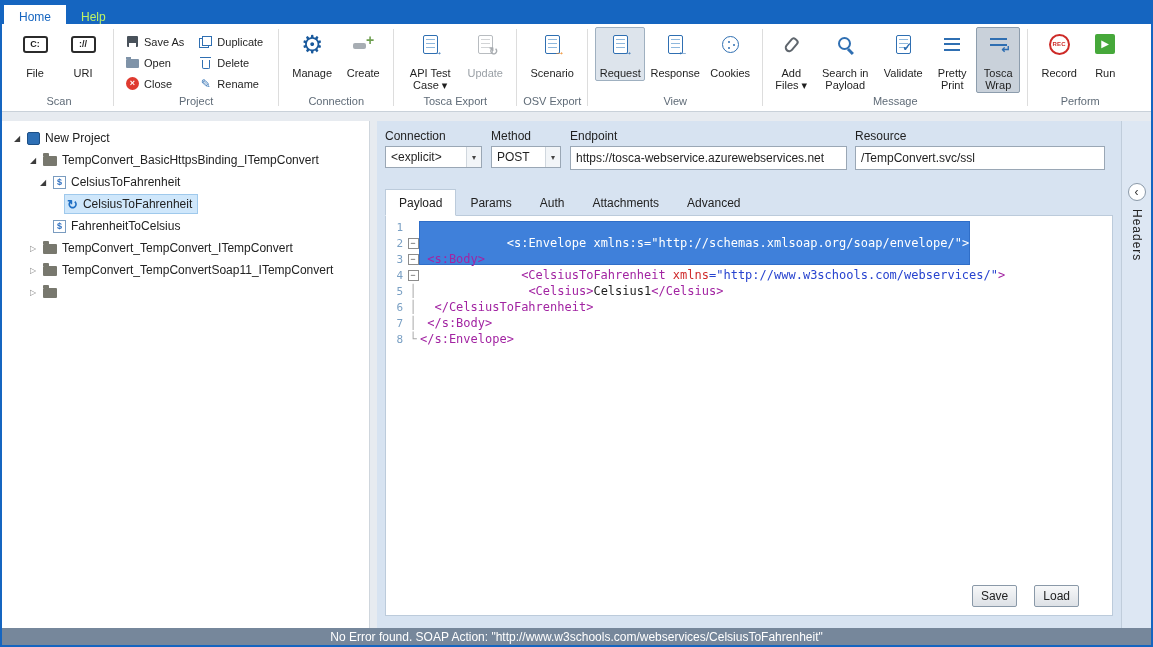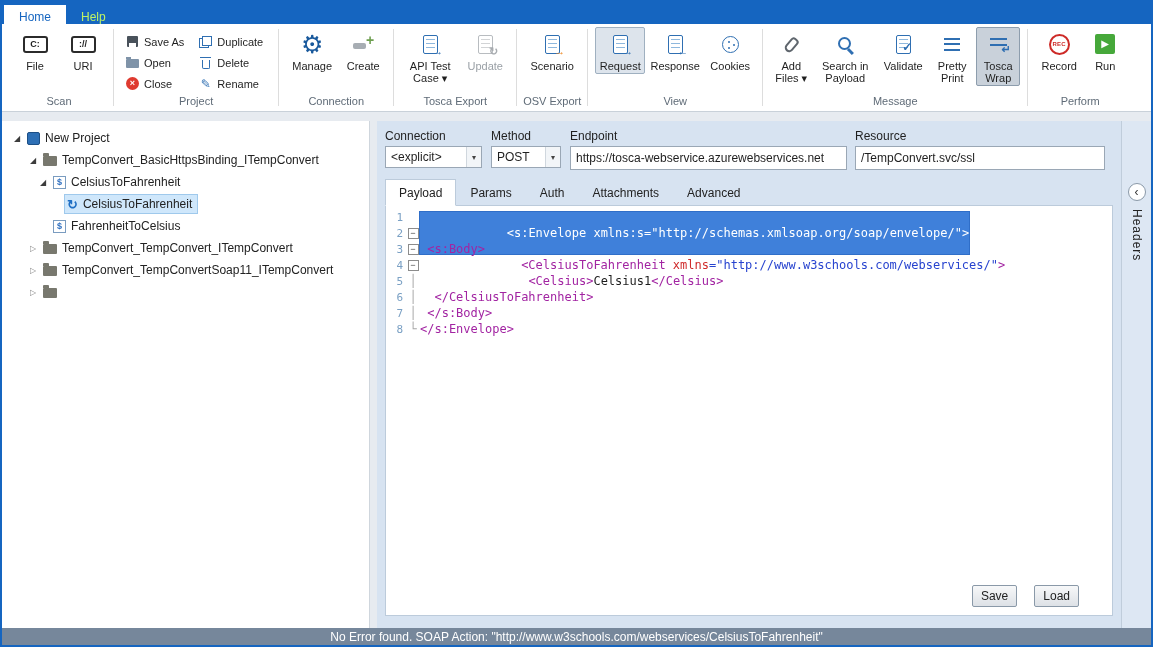--- a/index.html
+++ b/index.html
@@ -15,21 +15,21 @@
   .ribbon{height:88px;background:#fff;display:flex;align-items:stretch;border-bottom:1px solid #c9d1d9;padding-left:3px;flex:none}
   .rgroup{display:flex;flex-direction:column;height:100%}
   .rbody{display:flex;align-items:flex-start;padding:3px 7px 0;gap:2px}
   .glabel{margin-top:auto;padding-bottom:4px;font-size:11px;color:#5f6b77;text-align:center;line-height:12px}
   .gsep{width:1px;background:#dddddd;margin:5px 0;flex:none}
 
   .bigbtn{display:flex;flex-direction:column;align-items:center;padding:2px 2px 1px;border:1px solid transparent;border-radius:2px}
   .bigbtn.pressed{background:#dde4ec;border-color:#9fb0c0}
   .bigbtn.pressed2{background:#c9d1da;border-color:#8d9dad}
   .icon32{height:28px;display:flex;align-items:center;justify-content:center}
-  .blabel{font-size:11px;line-height:12px;text-align:center;color:#1f1f1f;margin-top:2px}
+  .blabel{font-size:11px;line-height:12px;text-align:center;color:#1f1f1f;margin-top:9px}
   .disabled .blabel{color:#9aa0a6}
 
   .smallcol{display:flex;flex-direction:column;gap:2px;padding-top:5px;margin-right:4px}
   .sbtn{display:flex;align-items:center;height:19px;padding:0 4px;font-size:11px;color:#1f1f1f}
   .sicon{width:15px;display:inline-flex;justify-content:center;margin-right:4px;flex:none}
   .slabel{white-space:nowrap}
 
   
   .ic-box{min-width:25px;height:17px;border:2px solid #2b2b2b;border-radius:3px;display:flex;align-items:center;justify-content:center;font-weight:bold;font-size:9px;color:#1e1e1e;padding:0 2px}
   .ic-floppy{width:11px;height:11px;background:#49525b;border-radius:1px;position:relative}
@@ -93,21 +93,21 @@
 
   
   .connbar{display:flex;padding:8px 16px 7px 8px;flex:none}
   .fld{display:flex;flex-direction:column;margin-right:9px}
   .fld label{font-size:12px;color:#1f1f1f;margin-bottom:3px}
   .selbox{height:22px;background:#fff;border:1px solid #9aa7b5;display:flex;align-items:center;font-size:12px;color:#1f1f1f;padding-left:5px}
   .selchev{margin-left:auto;width:15px;height:100%;display:flex;align-items:center;justify-content:center;border-left:1px solid #d0d7de;color:#444;font-size:8px;background:#f2f5f8}
   .txt{height:22px;border:1px solid #9aa7b5;background:#ffffff;font-size:12px;padding:11px 5px;font-family:"Liberation Sans",sans-serif;color:#1f1f1f;width:100%}
 
   
-  .tabsrow{display:flex;padding-left:8px;margin-top:2px;flex:none;position:relative;z-index:2}
+  .tabsrow{display:flex;padding-left:8px;margin-top:12px;flex:none;position:relative;z-index:2}
   .tab{font-size:12px;color:#222;padding:6px 13px 5px;border:1px solid transparent;border-bottom:none;cursor:default}
   .tab.active{background:#fff;border-color:#bccbdb;border-bottom:1px solid #fff;margin-bottom:-1px}
 
   
   .editor{flex:1;background:#fff;border:1px solid #bccbdb;margin:0 8px 12px 8px;position:relative;font-family:"DejaVu Sans Mono",monospace;padding-top:3px;overflow:hidden;min-height:0}
   .eline{display:flex;align-items:center;height:16px;font-size:12px;white-space:pre}
   .lnum{width:20px;text-align:right;color:#7aa0c4;font-size:11px;padding-right:3px;flex:none}
   .lfold{width:14px;flex:none;display:flex;justify-content:center;color:#a8a8a8;font-size:12px;line-height:16px}
   .foldbox{width:11px;height:11px;border:1px solid #8c8c8c;background:#fff;font-size:9px;line-height:9px;display:inline-flex;align-items:center;justify-content:center;color:#444;font-family:"Liberation Sans",sans-serif}
   .codewrap{display:inline-block}

